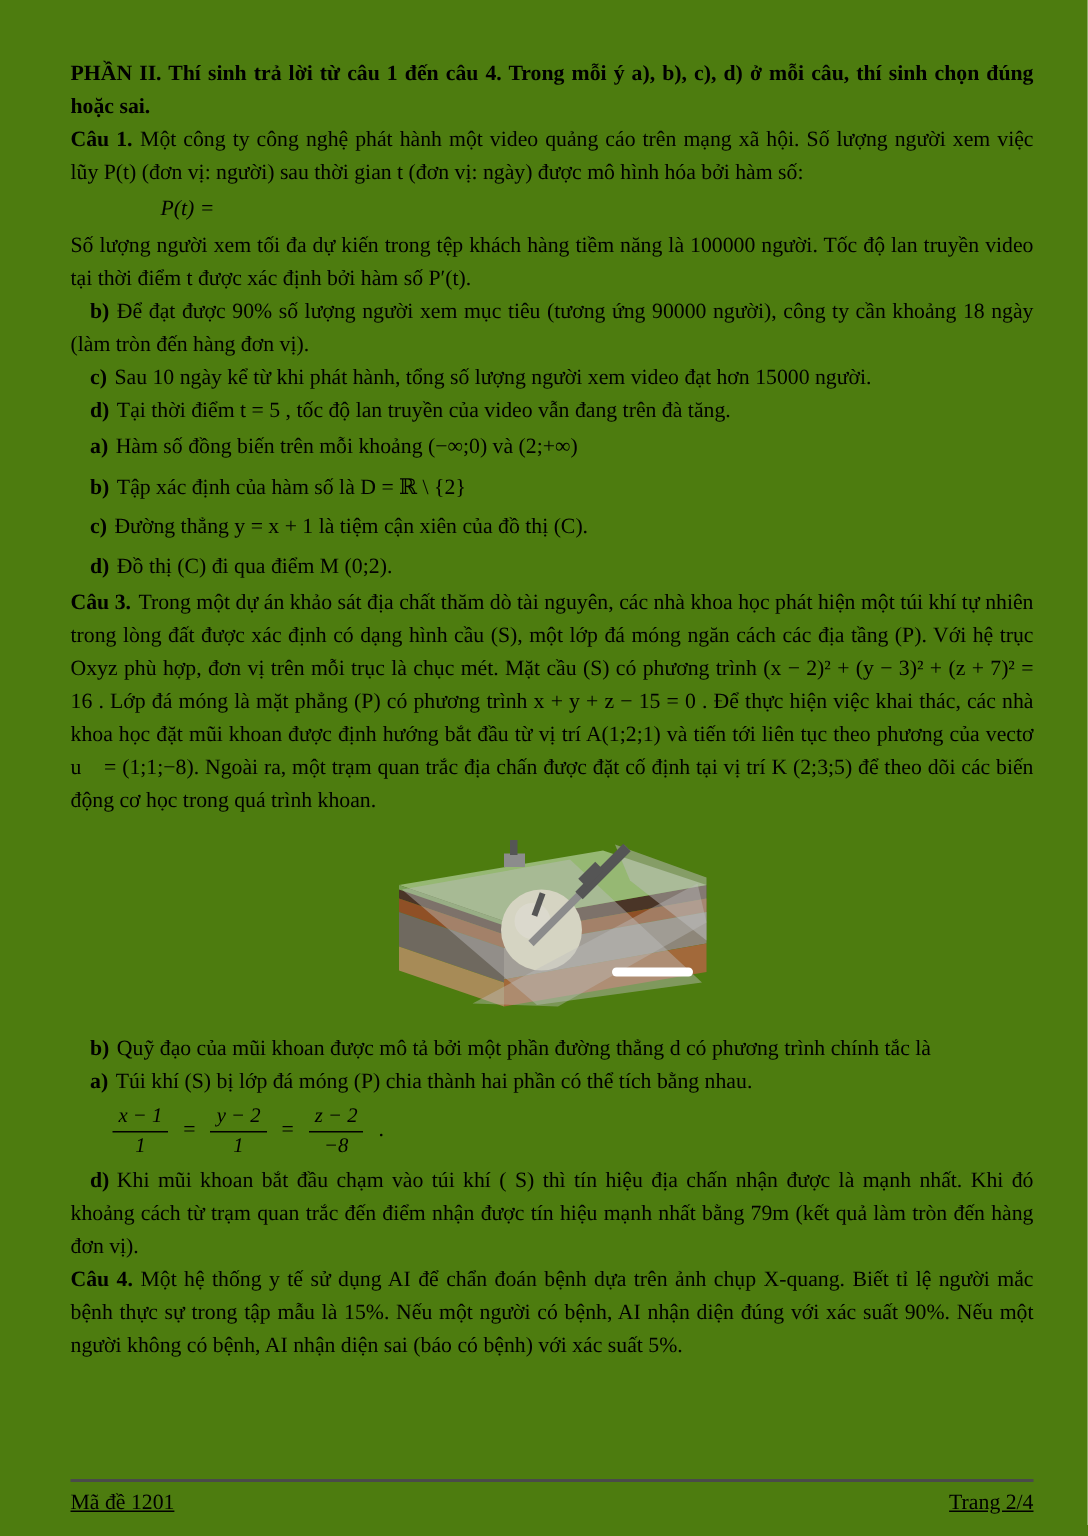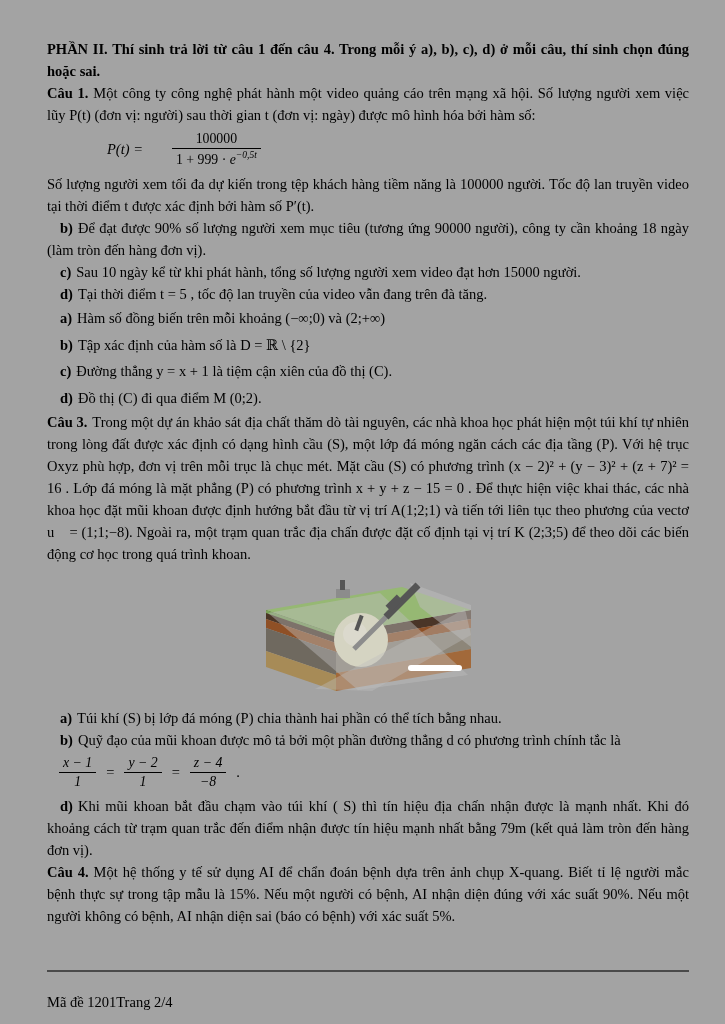--- a/index.html
+++ b/index.html
@@ -1,55 +1,51 @@
 <!DOCTYPE html>
 <html lang="vi"><head>
 <meta charset="utf-8">
 <style>
   html,body{margin:0;padding:0;background:#fff;}
   body{width:725px;height:1024px;font-family:"Liberation Serif","DejaVu Serif",serif;
        font-size:14.5px;color:#000;overflow:hidden;}
   .page{position:relative;box-sizing:border-box;width:725px;height:1024px;
-        padding:38px 36px 0 47px;background:#a3a3a3;}
+        padding:38px 36px 0 47px;background:#4d7c0f;}
   p{margin:0;text-align:justify;line-height:22px;}
   .bold{font-weight:bold;}
   .ql{font-weight:bold;margin-right:5px;}
   .il{font-weight:bold;margin-right:5px;}
   .item{text-indent:13px;}
   .it{font-style:italic;}
   .formula{margin:5px 0 5px 60px;display:flex;align-items:center;gap:25px;line-height:1.2;}
   .frac{display:inline-block;text-align:center;vertical-align:middle;line-height:1.18;
         font-size:13.8px;margin:0 4px;}
   .frac .num{display:block;border-bottom:1px solid #000;padding:0 4px 1px;}
   .frac .den{display:block;padding:1px 4px 0;}
   sup{font-size:9.5px;}
   .mathline{display:block;line-height:24px;}
   .mathline .frac{margin:2px 6px;}
   .q2items p{line-height:26.5px;}
-  .fracrow{margin:4px 0 4px 8px;line-height:1.2;display:flex;align-items:center;gap:6px;}
+  .fracrow{margin:4px 0 4px 24px;line-height:1.2;display:flex;align-items:center;gap:6px;}
   .figwrap{text-align:center;margin:12px 0 10px 0;}
   .figwrap svg{display:inline-block;}
   .footer{position:absolute;left:47px;right:36px;bottom:12px;border-top:2.5px solid #4a4a4a;
-          padding-top:20px;display:flex;line-height:20px;}
+          padding-top:4px;display:flex;justify-content:space-between;line-height:20px;text-decoration:underline;}
 </style>
 </head>
 <body>
 
 <div class="page">
 
   <p class="bold">PHẦN II. Thí sinh trả lời từ câu 1 đến câu 4. Trong mỗi ý a), b), c), d) ở mỗi câu, thí sinh chọn đúng hoặc sai.</p>
 
   <p><b class="ql">Câu 1.</b><span>Một công ty công nghệ phát hành một video quảng cáo trên mạng xã hội. Số lượng người xem việc lũy P(t) (đơn vị: người) sau thời gian t (đơn vị: ngày) được mô hình hóa bởi hàm số:</span></p>
 
   <div class="formula">
     <span class="it">P(t) =</span>
-    <span class="frac">
-      <span class="num">100000</span>
-      <span class="den"><span>1 + 999 · </span><span class="it">e</span><sup class="it">−0,5t</sup></span>
-    </span>
   </div>
 
   <p>Số lượng người xem tối đa dự kiến trong tệp khách hàng tiềm năng là 100000 người. Tốc độ lan truyền video tại thời điểm t được xác định bởi hàm số P′(t).</p>
 
   <p class="item"><b class="il">b)</b><span>Để đạt được 90% số lượng người xem mục tiêu (tương ứng 90000 người), công ty cần khoảng 18 ngày (làm tròn đến hàng đơn vị).</span></p>
   <p class="item"><b class="il">c)</b><span>Sau 10 ngày kể từ khi phát hành, tổng số lượng người xem video đạt hơn 15000 người.</span></p>
   <p class="item"><b class="il">d)</b><span>Tại thời điểm t = 5 , tốc độ lan truyền của video vẫn đang trên đà tăng.</span></p>
 
 
   <div class="q2items">
@@ -99,36 +95,36 @@
       </g>
 
       <g>
         <rect x="76" y="12" width="14" height="9" fill="#8c8c8c"></rect>
         <rect x="80" y="3" width="5" height="10" fill="#555555"></rect>
         <rect x="97" y="38" width="4" height="16" transform="rotate(20 99 46)" fill="#555555"></rect>
       </g>
     </svg>
   </div>
 
+  <p class="item"><b class="il">b)</b><span>Quỹ đạo của mũi khoan được mô tả bởi một phần đường thẳng d  có phương trình chính tắc là</span></p>
+
   <p class="item"><b class="il">a)</b><span>Túi khí (S) bị lớp đá móng (P) chia thành hai phần có thể tích bằng nhau.</span></p>
-
-  <p class="item"><b class="il">b)</b><span>Quỹ đạo của mũi khoan được mô tả bởi một phần đường thẳng d  có phương trình chính tắc là</span></p>
   <div class="fracrow">
     <span class="frac it">
         <span class="num">x − 1</span>
         <span class="den">1</span>
       </span>
     <span>=</span>
     <span class="frac it">
         <span class="num">y − 2</span>
         <span class="den">1</span>
       </span>
     <span>=</span>
     <span class="frac it">
-        <span class="num">z − 4</span>
+        <span class="num">z − 2</span>
         <span class="den">−8</span>
       </span>
     <span>.</span>
   </div>
 
   <p class="item"><b class="il">d)</b><span>Khi mũi khoan bắt đầu chạm vào túi khí ( S) thì tín hiệu địa chấn nhận được là mạnh nhất. Khi đó khoảng cách từ trạm quan trắc đến điểm nhận được tín hiệu mạnh nhất bằng 79m (kết quả làm tròn đến hàng đơn vị).</span></p>
 
   <p><b class="ql">Câu 4.</b><span>Một hệ thống y tế sử dụng AI để chẩn đoán bệnh dựa trên ảnh chụp X-quang. Biết tỉ lệ người mắc bệnh thực sự trong tập mẫu là 15%. Nếu một người có bệnh, AI nhận diện đúng với xác suất 90%. Nếu một người không có bệnh, AI nhận diện sai (báo có bệnh) với xác suất 5%.</span></p>
 
   <div class="footer">

